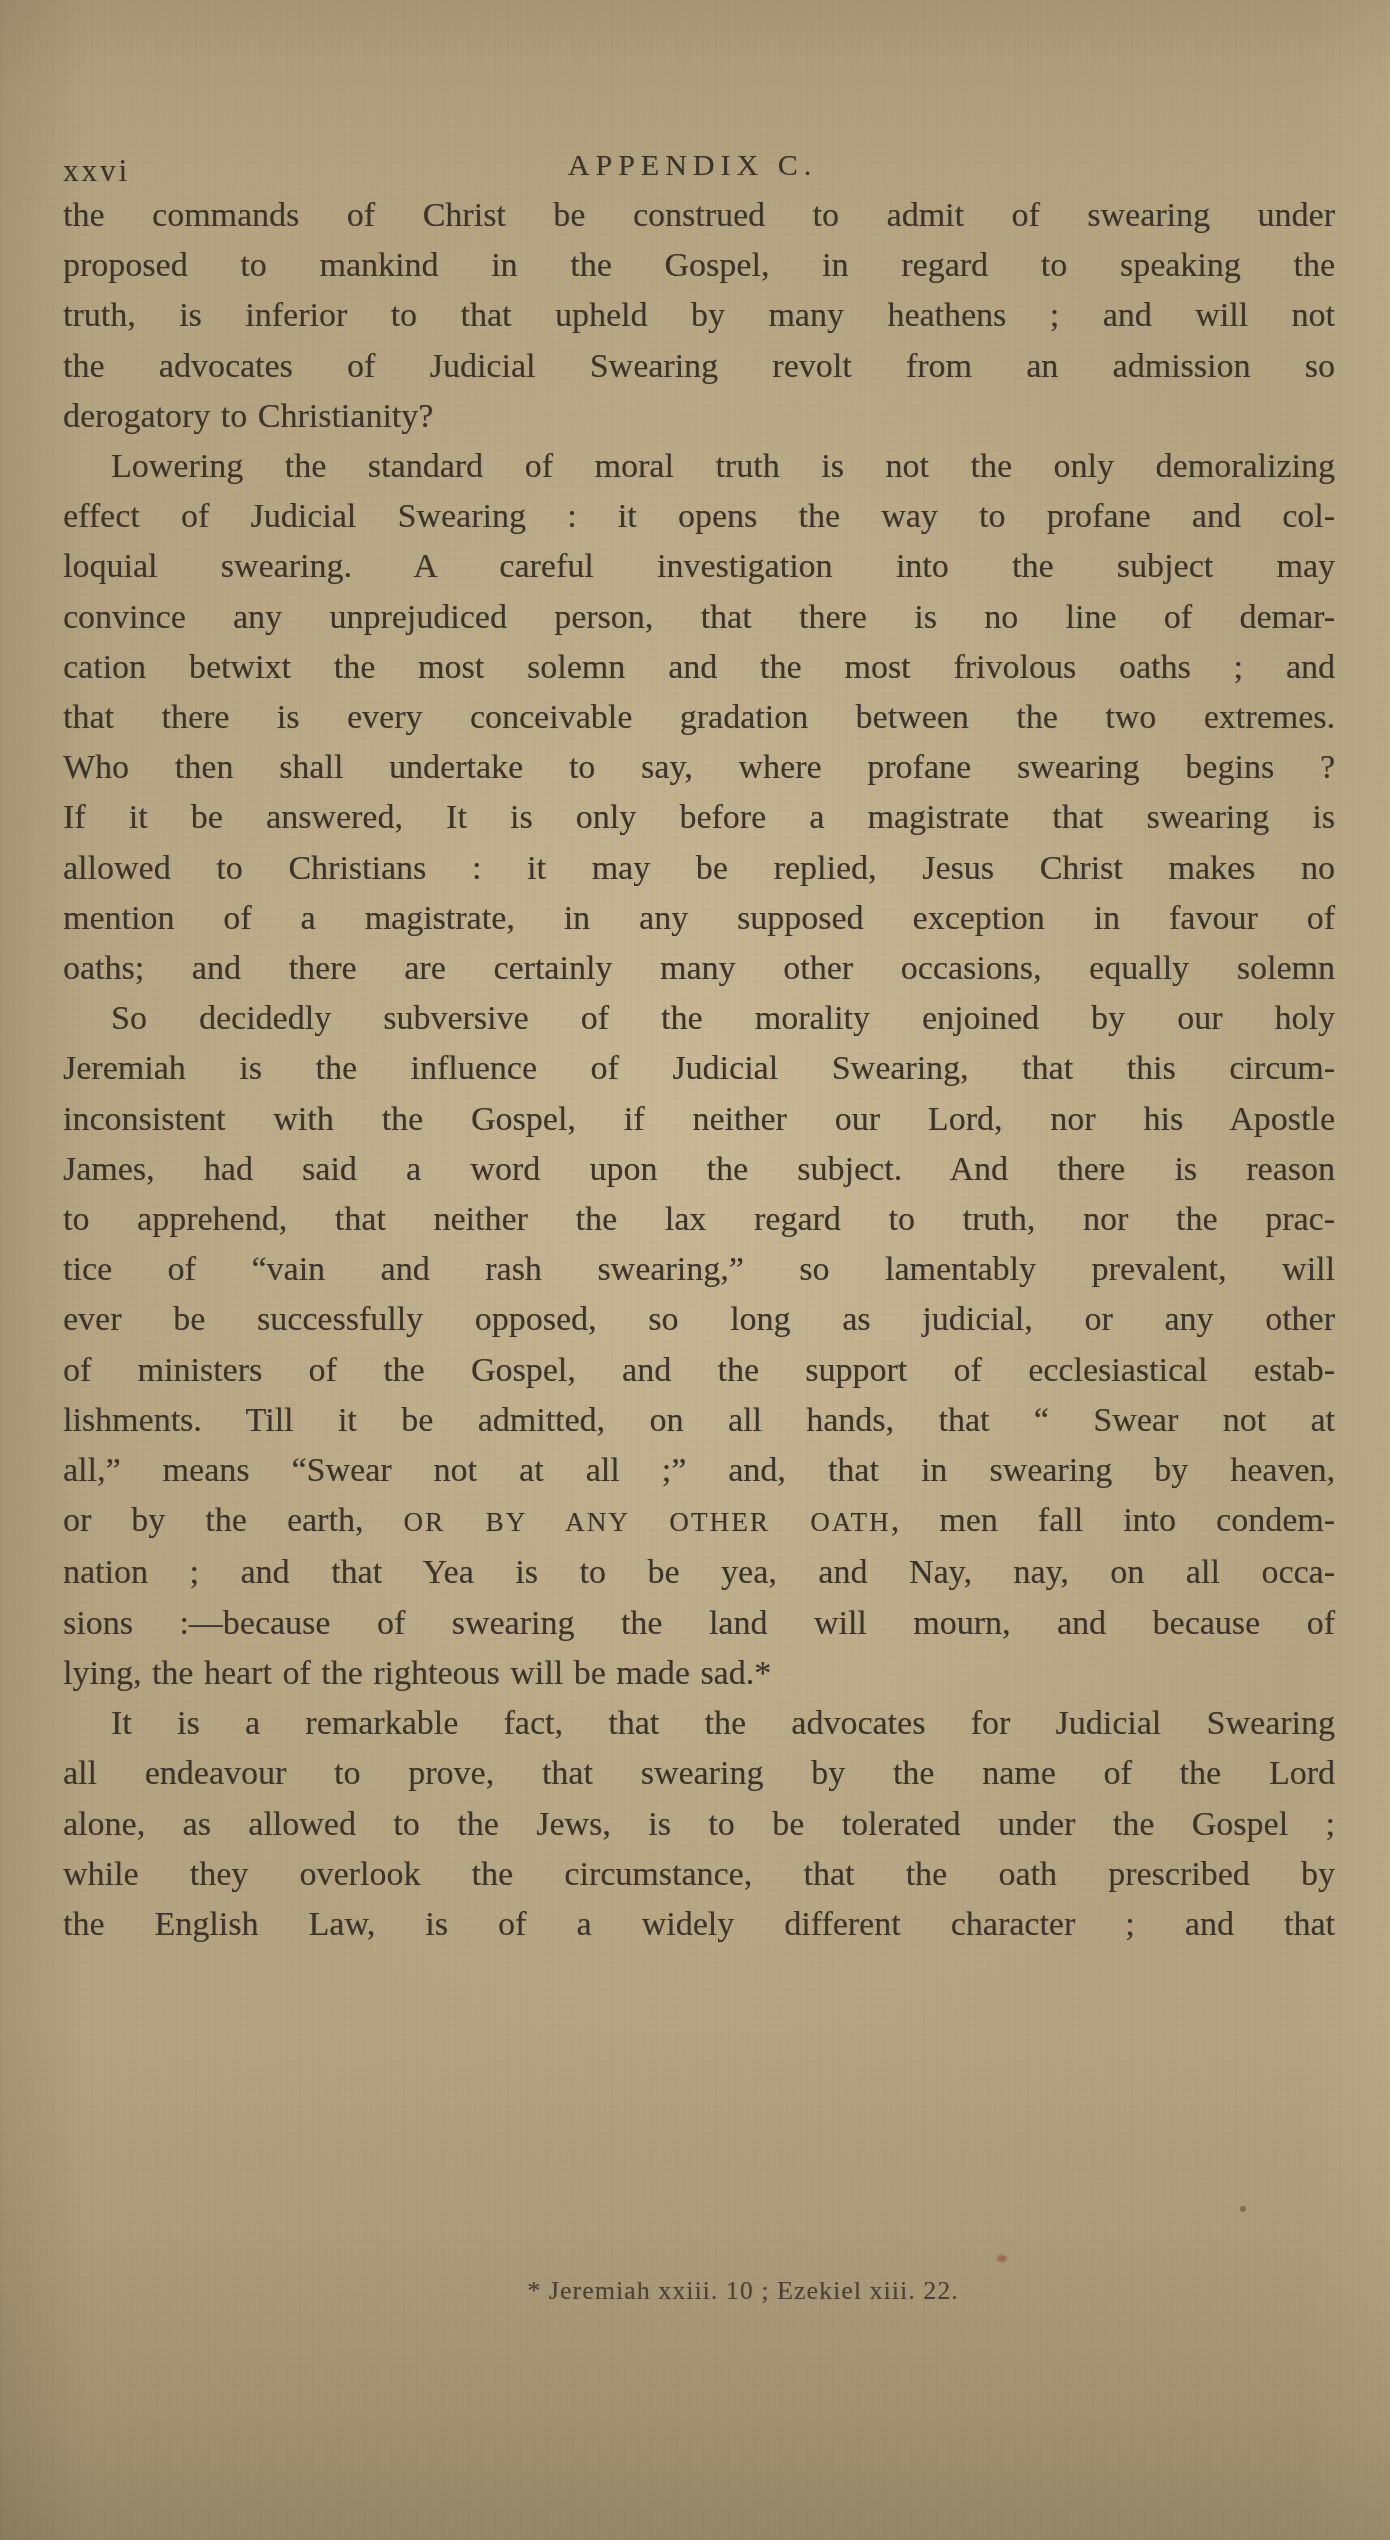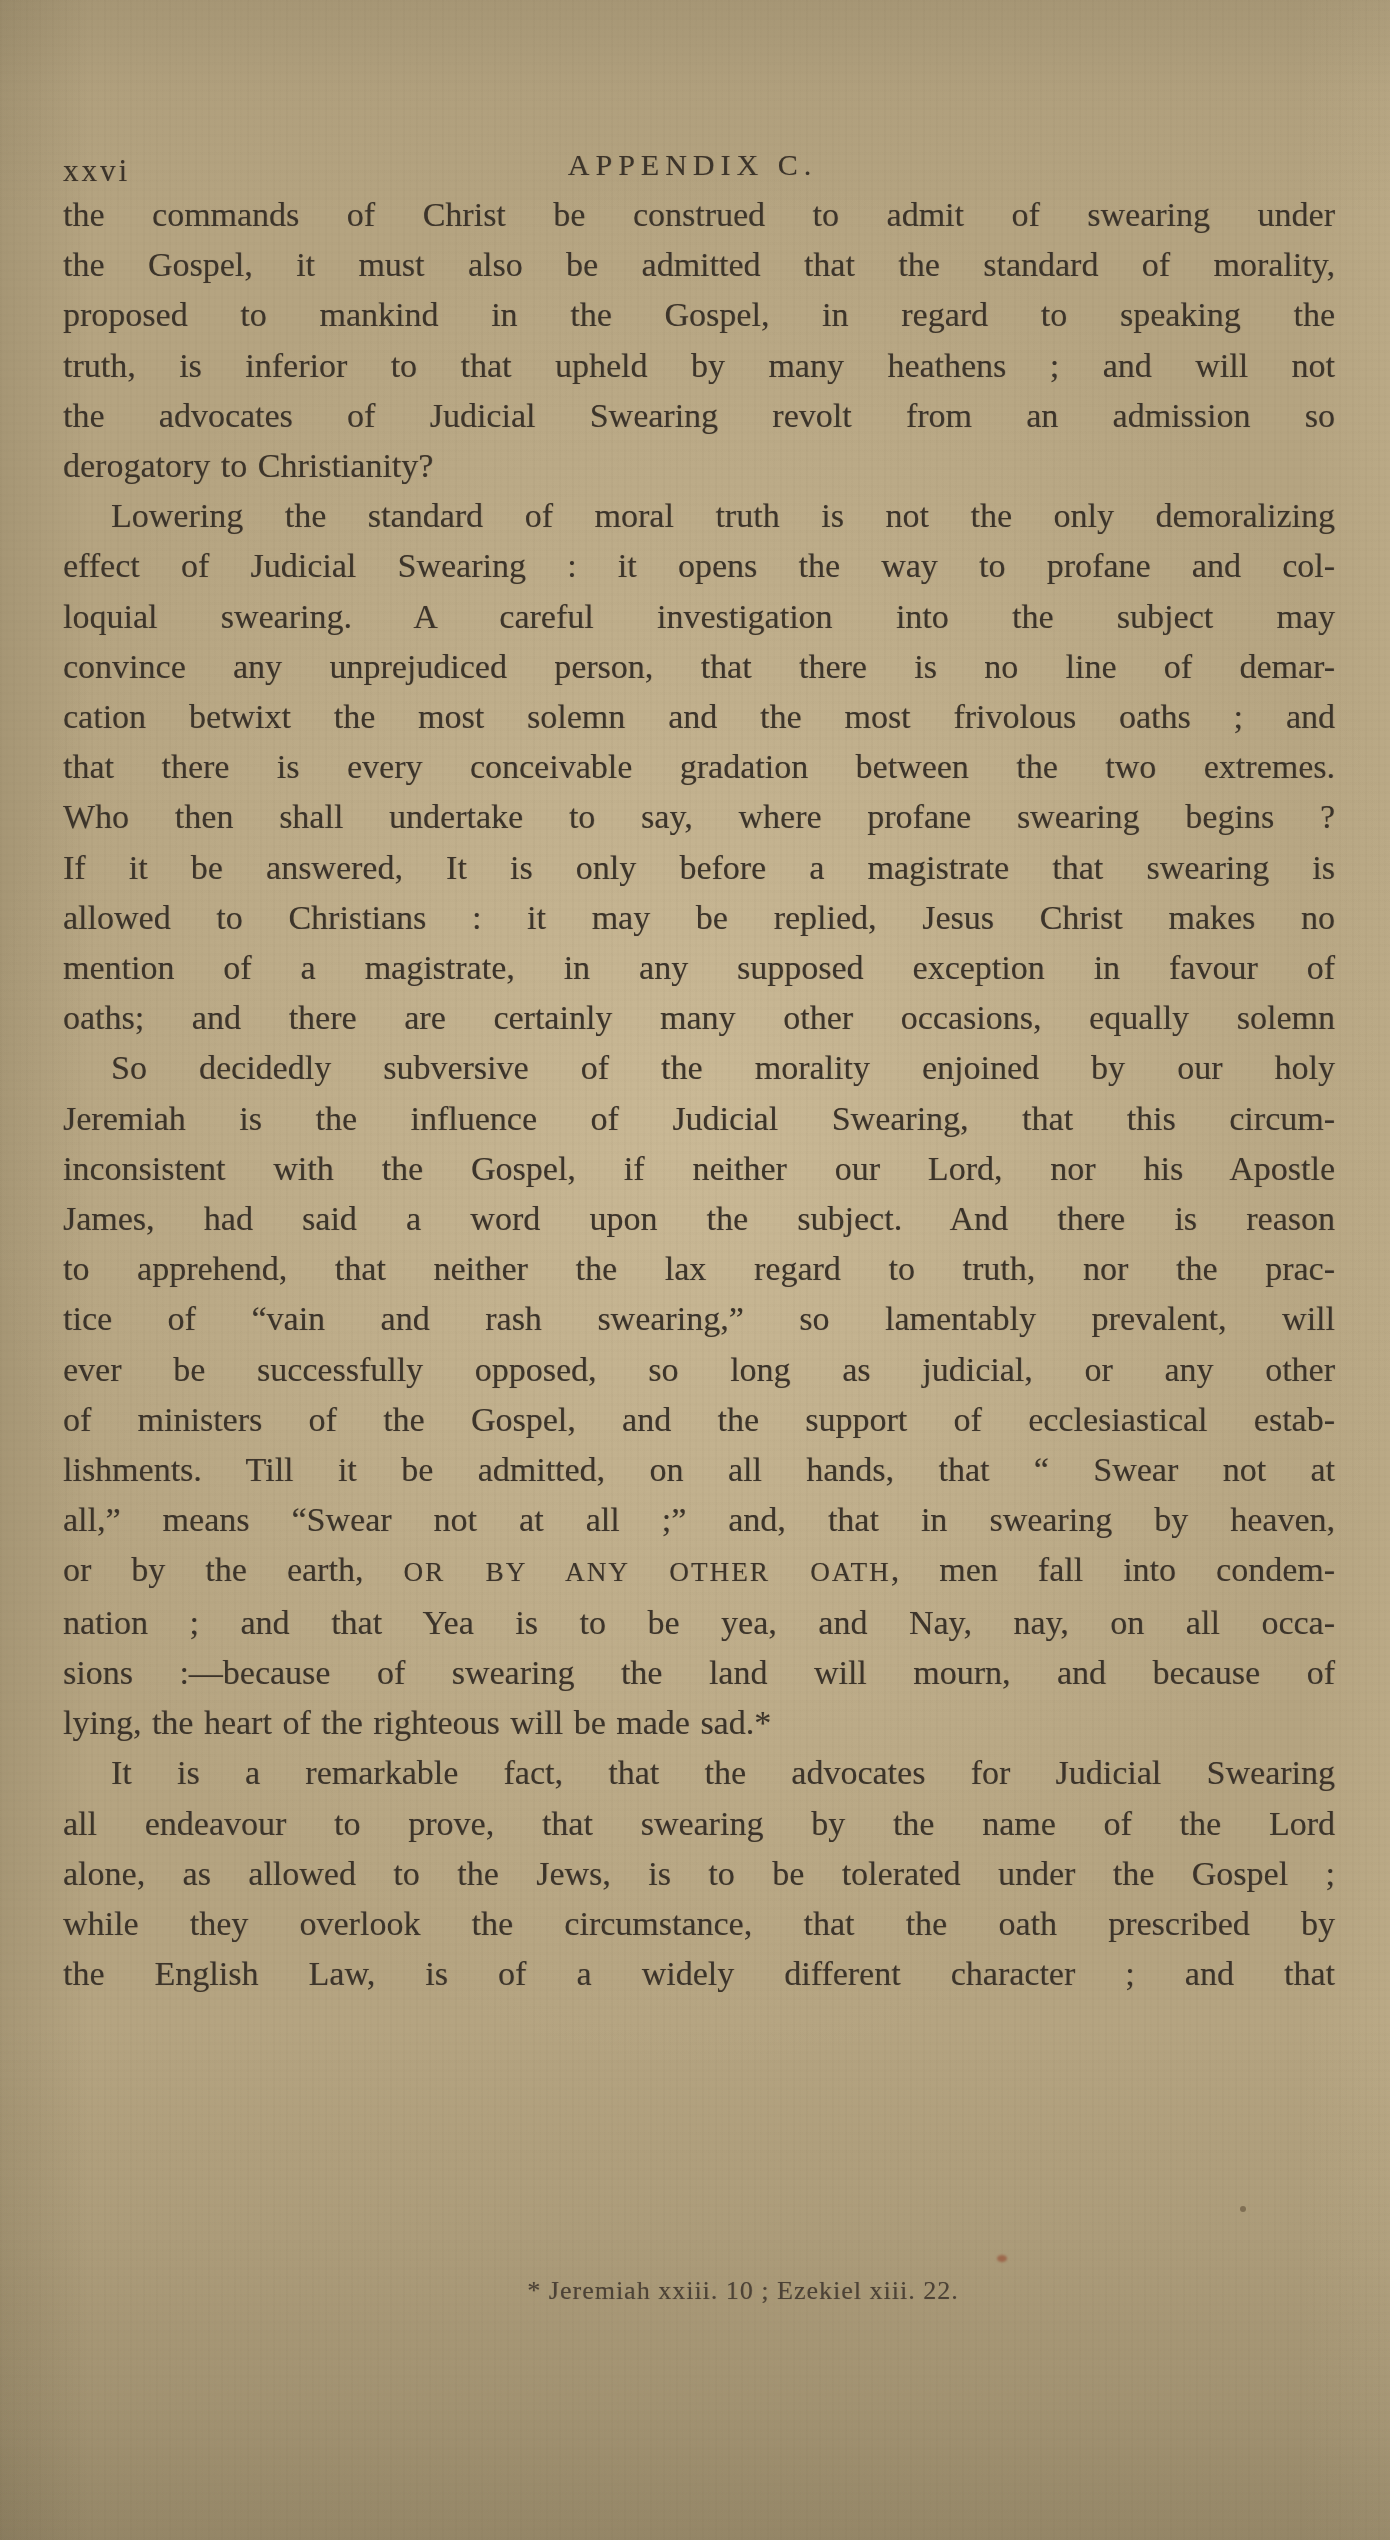--- a/index.html
+++ b/index.html
@@ -55,21 +55,20 @@
 <div class="page">
   <div class="grain"></div>
 
   <div class="header-row">
     <span class="page-num">xxvi</span>
     <span class="running-title">APPENDIX C.</span>
   </div>
 
   <div class="body-text">
       <div class="line">the commands of Christ be construed to admit of swearing under</div>
-      <div class="line">the Gospel, it must also be admitted that the standard of morality,</div>
       <div class="line">proposed to mankind in the Gospel, in regard to speaking the</div>
       <div class="line">truth, is inferior to that upheld by many heathens ; and will not</div>
       <div class="line">the advocates of Judicial Swearing revolt from an admission so</div>
       <div class="line end">derogatory to Christianity?</div>
       <div class="line indent">Lowering the standard of moral truth is not the only demoralizing</div>
       <div class="line">effect of Judicial Swearing : it opens the way to profane and col-</div>
       <div class="line">loquial swearing.  A careful investigation into the subject may</div>
       <div class="line">convince any unprejudiced person, that there is no line of demar-</div>
       <div class="line">cation betwixt the most solemn and the most frivolous oaths ; and</div>
       <div class="line">that there is every conceivable gradation between the two extremes.</div>

